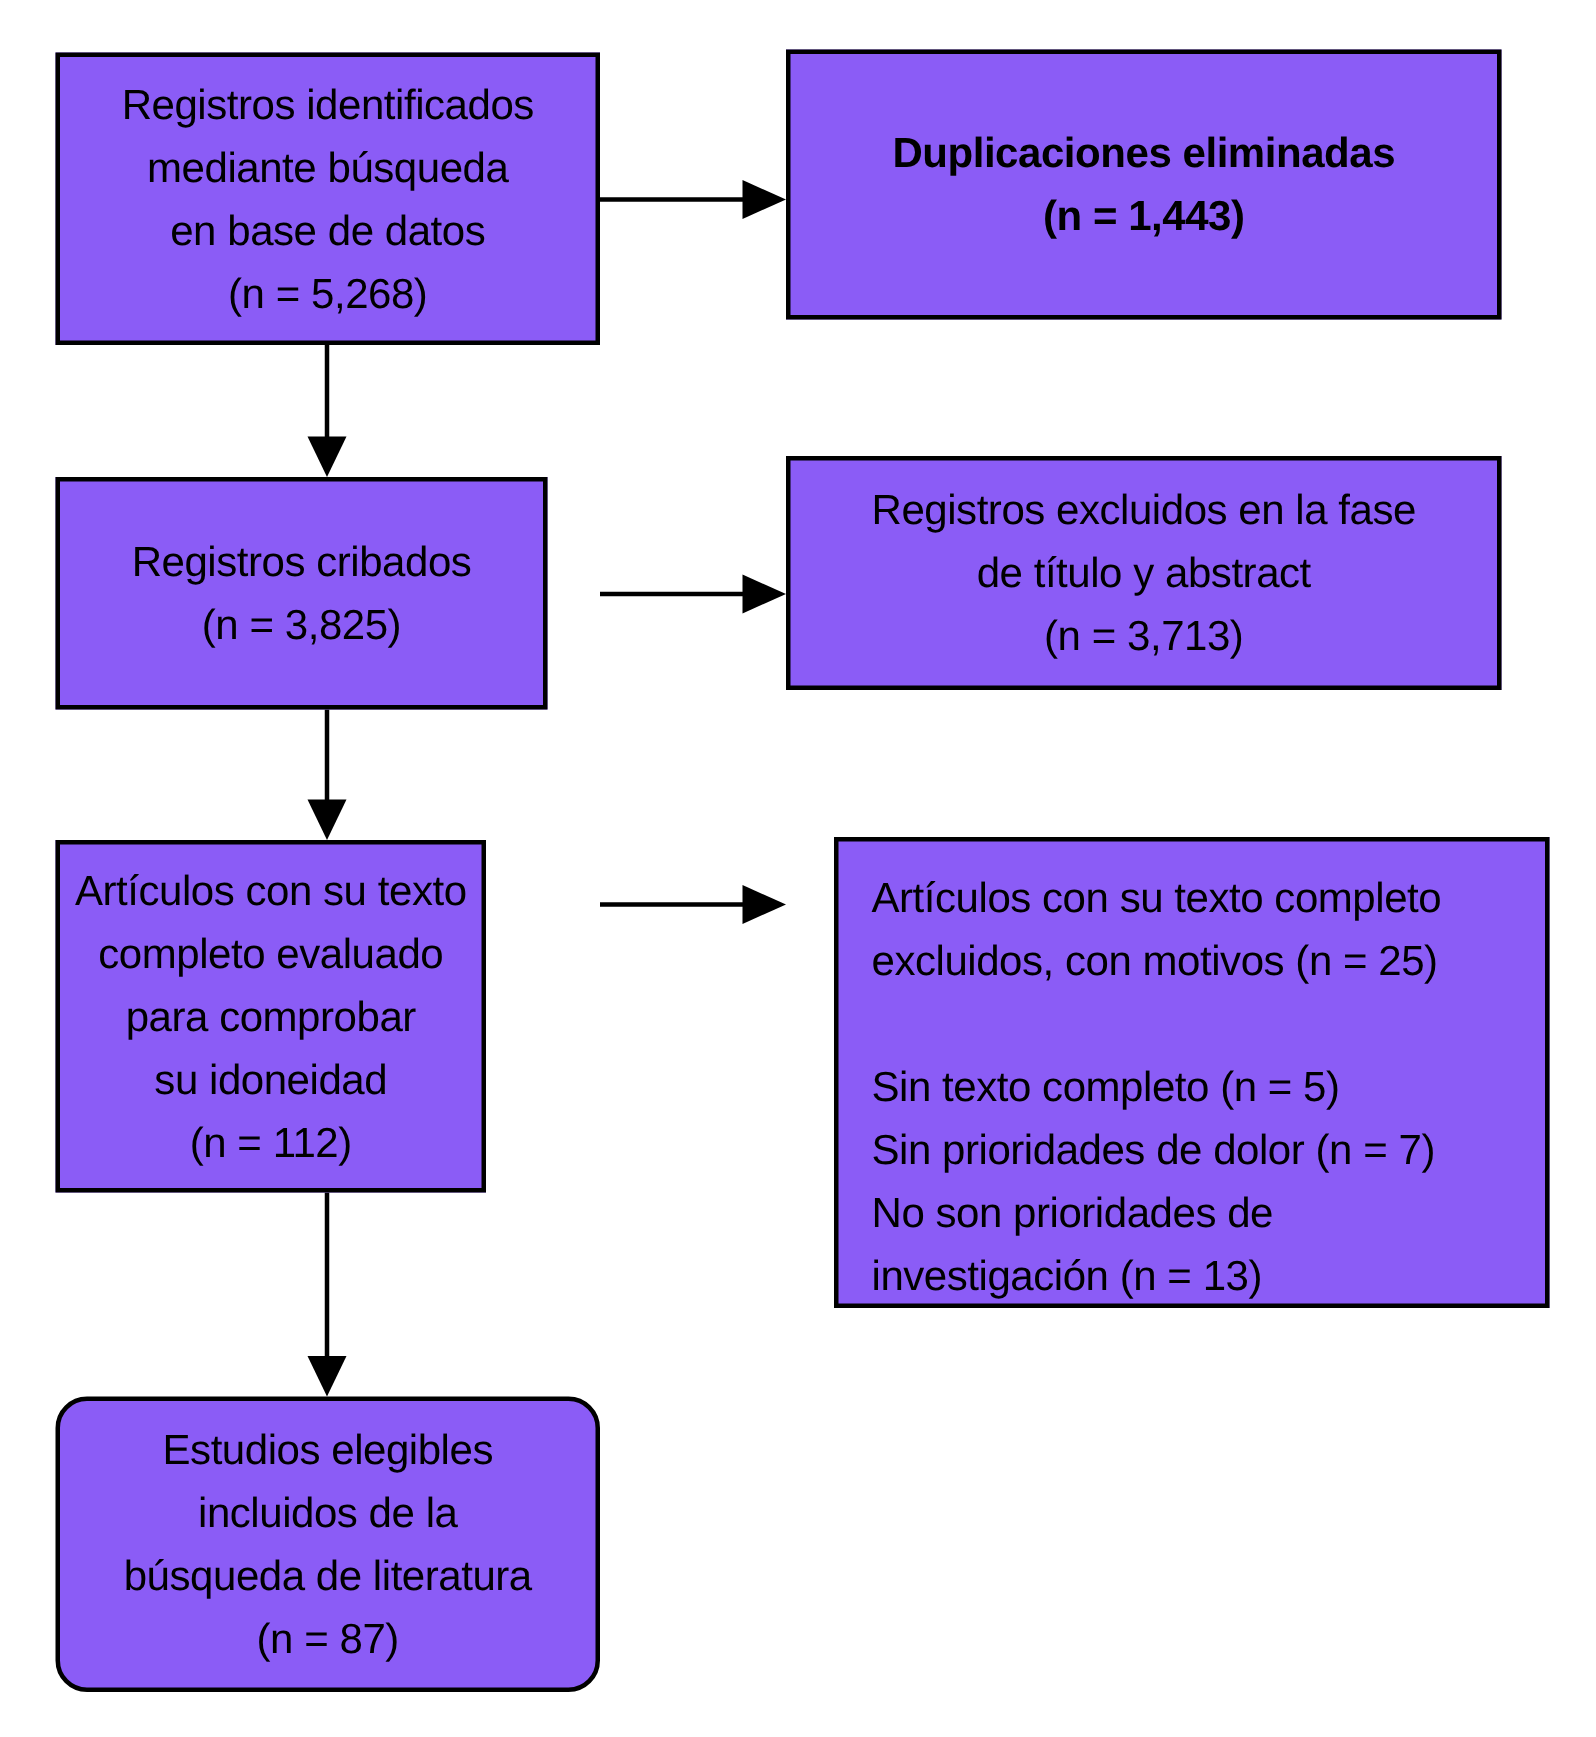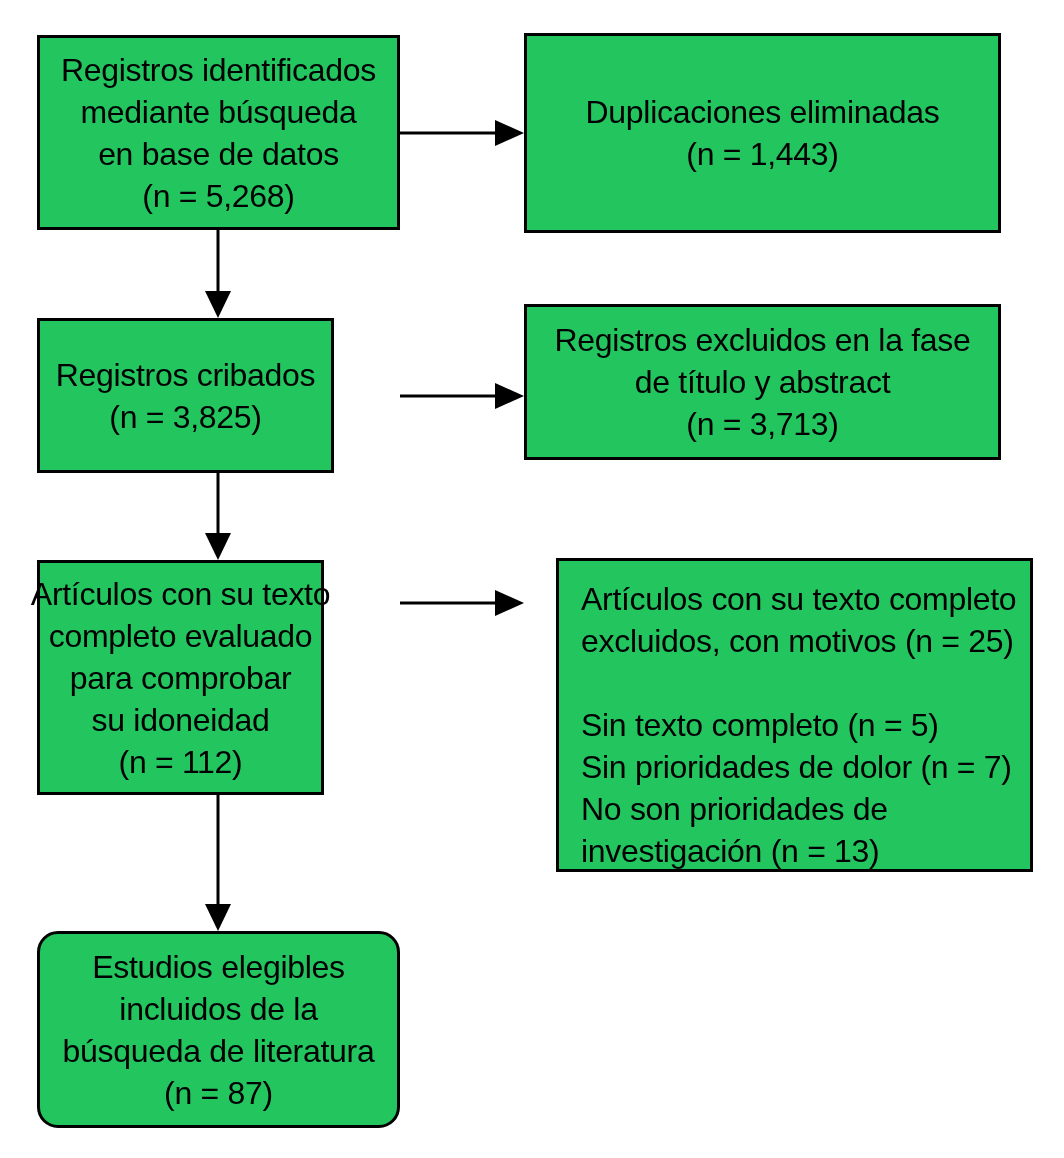--- a/index.html
+++ b/index.html
@@ -12,45 +12,45 @@
     width: 1064px;
     height: 1158px;
     background: #ffffff;
     font-family: "Liberation Sans", sans-serif;
     color: #000000;
   }
   .fbox {
     position: absolute;
     box-sizing: border-box;
     border: 3px solid #000000;
-    background: #22c55e;
+    background: #8b5cf6;
     display: flex;
     align-items: center;
     justify-content: center;
     text-align: center;
-    font-size: 32px;
+    font-size: 28px;
     line-height: 42px;
     letter-spacing: -0.3px;
     white-space: pre;
     color: #000000;
   }
   .fbox.align-left {
     align-items: flex-start;
     justify-content: flex-start;
     text-align: left;
     padding: 17px 8px 8px 22px;
     margin-left: 32px;
   }
   
   #box-identified        { left: 37px;  top: 35px;  width: 363px; height: 195px; }
-  #box-screened          { left: 37px;  top: 318px; width: 297px; height: 155px; }
+  #box-screened          { left: 37px;  top: 318px; width: 328px; height: 155px; }
   #box-fulltext          { left: 37px;  top: 560px; width: 287px; height: 235px; }
   #box-included          { left: 37px;  top: 931px; width: 363px; height: 197px; border-radius: 21px; }
   
-  #box-duplicates        { left: 524px; top: 33px;  width: 477px; height: 200px; }
+  #box-duplicates        { left: 524px; top: 33px;  width: 477px; height: 180px; font-weight: bold; }
   #box-excluded-screen   { left: 524px; top: 304px; width: 477px; height: 156px; }
   #box-fulltext-excluded { left: 524px; top: 558px; width: 477px; height: 314px; }
   #connector-layer {
     position: absolute;
     left: 0; top: 0;
     width: 1064px;
     height: 1158px;
     pointer-events: none;
   }
   #connector-layer line    { stroke: #000000; stroke-width: 3px; }

